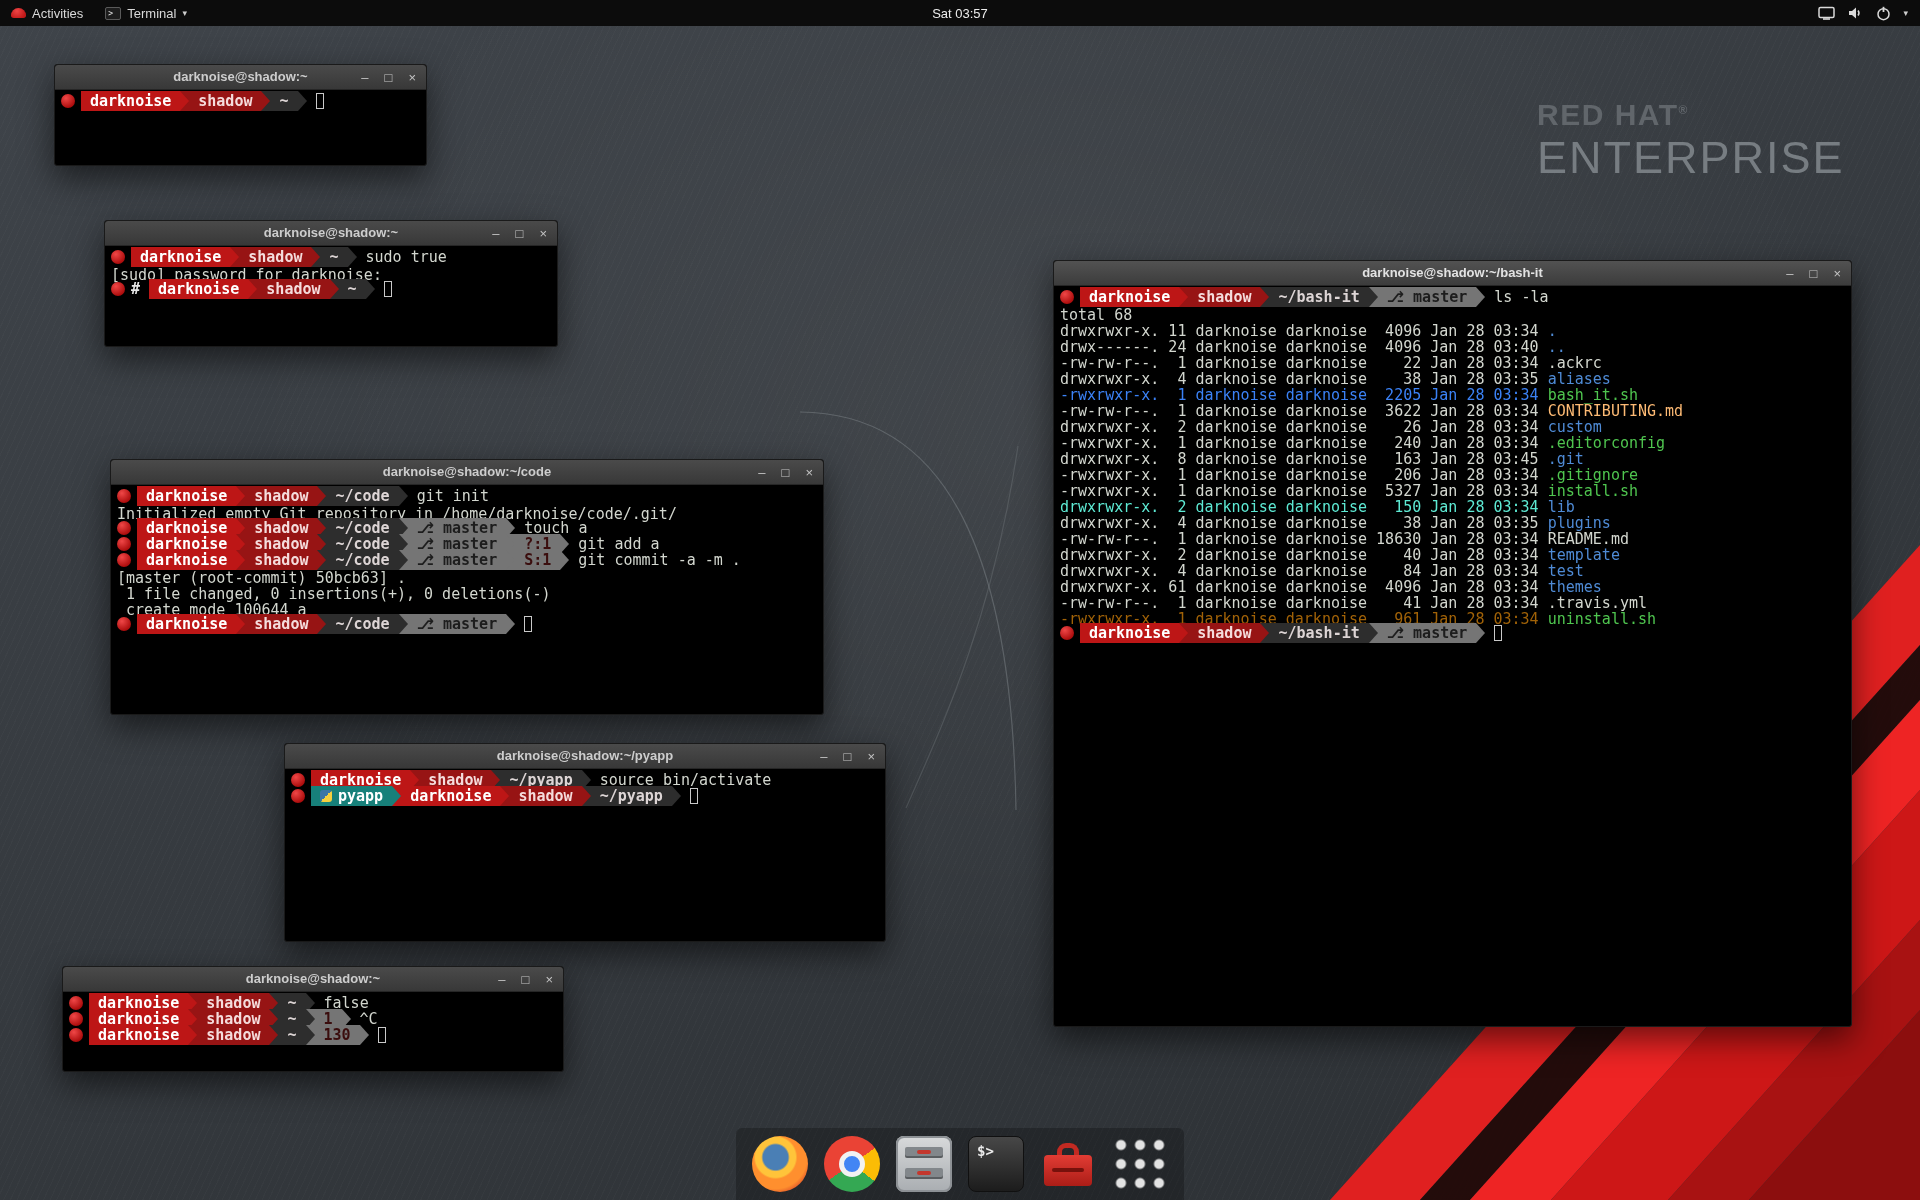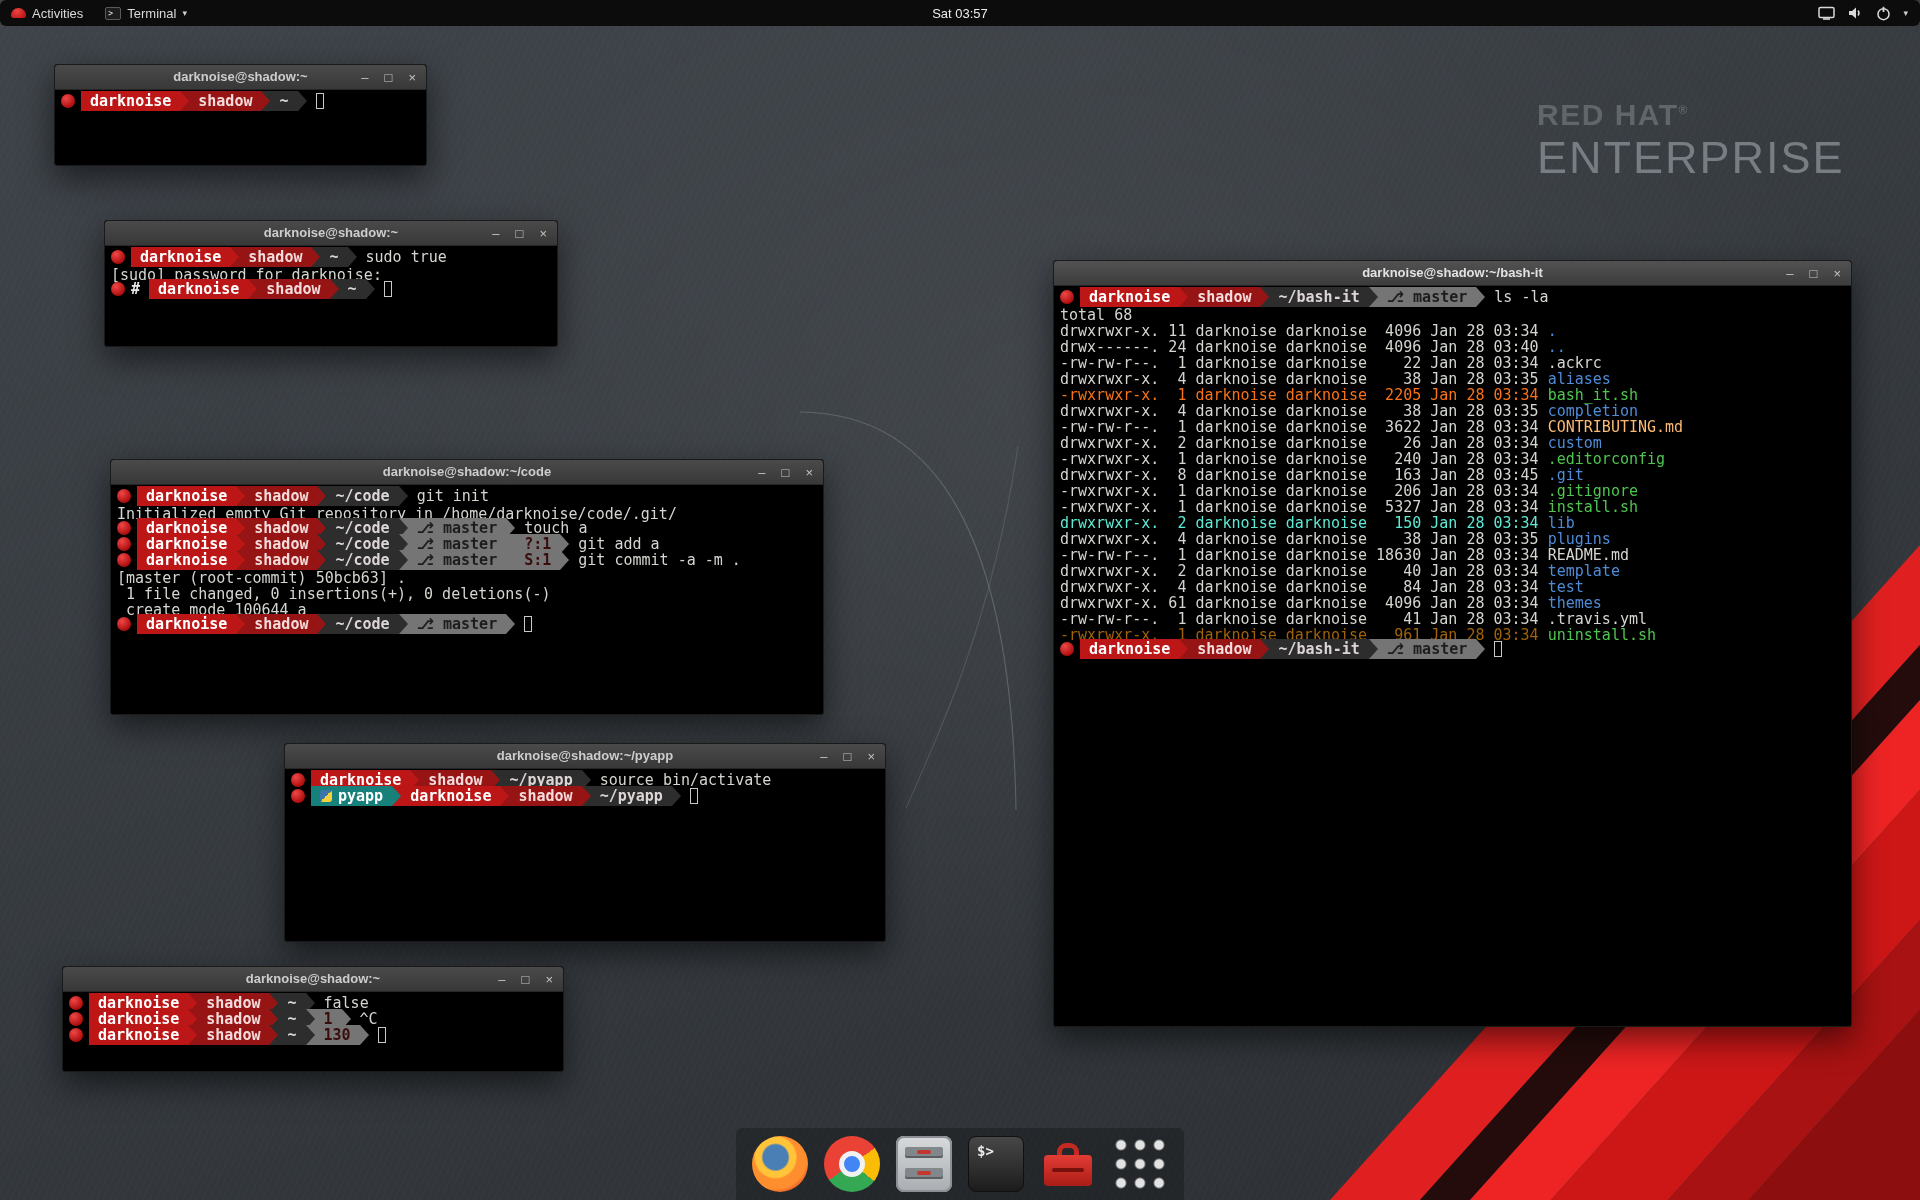--- a/index.html
+++ b/index.html
@@ -9,21 +9,21 @@
     background:
       radial-gradient(ellipse at 55% 35%, rgba(255,255,255,0.05), transparent 55%),
       repeating-linear-gradient(115deg, rgba(255,255,255,0.018) 0 1px, transparent 1px 6px),
       linear-gradient(160deg,#3f444a,#2c3034);
   }
   
   .wallart { position:absolute; inset:0; z-index:1; }
 
   
   .topbar { position:absolute; top:0; left:0; right:0; height:26px; background:#0c0c0c;
-    color:#d9d9d9; display:flex; align-items:center; z-index:100; font-size:13px;border-radius:6px; }
+    color:#d9d9d9; display:flex; align-items:center; z-index:100; font-size:13px; }
   .tb-left { display:flex; align-items:center; height:100%; }
   .tb-item { display:flex; align-items:center; gap:6px; padding:0 11px; height:100%; cursor:default; }
   .redhat-icon { width:15px; height:10px; background:radial-gradient(circle at 40% 30%, #ef4545, #c01818 75%);
     border-radius:8px 8px 3px 3px; display:inline-block; }
   .term-mini-icon { width:16px; height:13px; background:#1d1d1d; border:1px solid #5a5a5a; border-radius:2px;
     color:#e6e6e6; font-family:"DejaVu Sans Mono",monospace; font-size:8px; line-height:11px; padding-left:2px; }
   .caret { font-size:9px; color:#cfcfcf; }
   .tb-center { position:absolute; left:50%; transform:translateX(-50%); color:#ececec; }
   .tb-right { margin-left:auto; display:flex; align-items:center; gap:12px; padding-right:12px; height:100%; }
 
@@ -385,22 +385,21 @@
           <span class="arrow" style="border-left-color: rgb(45, 45, 45); background: rgb(117, 117, 117);"></span>
           <span class="seg seg-branch" style="background: rgb(117, 117, 117); color: rgb(29, 29, 29);">⎇ master</span>
           <span class="arrow" style="border-left-color: rgb(117, 117, 117);"></span>
           <span class="cmd"> ls -la</span>
         </div>
         <div class="tline out"><span class="outpart" style="color: rgb(211, 215, 207);">total 68</span></div>
         <div class="tline out"><span class="outpart" style="color: rgb(211, 215, 207);">drwxrwxr-x. 11 darknoise darknoise  4096 Jan 28 03:34 </span><span class="outpart" style="color: rgb(79, 139, 214);">.</span></div>
         <div class="tline out"><span class="outpart" style="color: rgb(211, 215, 207);">drwx------. 24 darknoise darknoise  4096 Jan 28 03:40 </span><span class="outpart" style="color: rgb(79, 139, 214);">..</span></div>
         <div class="tline out"><span class="outpart" style="color: rgb(211, 215, 207);">-rw-rw-r--.  1 darknoise darknoise    22 Jan 28 03:34 </span><span class="outpart" style="color: rgb(211, 215, 207);">.ackrc</span></div>
         <div class="tline out"><span class="outpart" style="color: rgb(211, 215, 207);">drwxrwxr-x.  4 darknoise darknoise    38 Jan 28 03:35 </span><span class="outpart" style="color: rgb(79, 139, 214);">aliases</span></div>
-        <div class="tline out"><span class="outpart" style="color: #f97316;">-rwxrwxr-x.  1 darknoise darknoise  2205 Jan 28 03:34 </span><span class="outpart" style="color: rgb(79, 197, 79);">bash_it.sh</span></div>
-        <div class="tline out"><span class="outpart" style="color: rgb(211, 215, 207);">drwxrwxr-x.  4 darknoise darknoise    38 Jan 28 03:35 </span><span class="outpart" style="color: rgb(79, 139, 214);">completion</span></div>
+        <div class="tline out"><span class="outpart" style="color: #3b82f6;">-rwxrwxr-x.  1 darknoise darknoise  2205 Jan 28 03:34 </span><span class="outpart" style="color: rgb(79, 197, 79);">bash_it.sh</span></div>
         <div class="tline out"><span class="outpart" style="color: rgb(211, 215, 207);">-rw-rw-r--.  1 darknoise darknoise  3622 Jan 28 03:34 </span><span class="outpart" style="color: #fdba74;">CONTRIBUTING.md</span></div>
         <div class="tline out"><span class="outpart" style="color: rgb(211, 215, 207);">drwxrwxr-x.  2 darknoise darknoise    26 Jan 28 03:34 </span><span class="outpart" style="color: rgb(79, 139, 214);">custom</span></div>
         <div class="tline out"><span class="outpart" style="color: rgb(211, 215, 207);">-rwxrwxr-x.  1 darknoise darknoise   240 Jan 28 03:34 </span><span class="outpart" style="color: rgb(79, 197, 79);">.editorconfig</span></div>
         <div class="tline out"><span class="outpart" style="color: rgb(211, 215, 207);">drwxrwxr-x.  8 darknoise darknoise   163 Jan 28 03:45 </span><span class="outpart" style="color: rgb(79, 139, 214);">.git</span></div>
         <div class="tline out"><span class="outpart" style="color: rgb(211, 215, 207);">-rwxrwxr-x.  1 darknoise darknoise   206 Jan 28 03:34 </span><span class="outpart" style="color: rgb(79, 197, 79);">.gitignore</span></div>
         <div class="tline out"><span class="outpart" style="color: rgb(211, 215, 207);">-rwxrwxr-x.  1 darknoise darknoise  5327 Jan 28 03:34 </span><span class="outpart" style="color: rgb(79, 197, 79);">install.sh</span></div>
         <div class="tline out"><span class="outpart" style="color: #5eead4;">drwxrwxr-x.  2 darknoise darknoise   150 Jan 28 03:34 </span><span class="outpart" style="color: rgb(79, 139, 214);">lib</span></div>
         <div class="tline out"><span class="outpart" style="color: rgb(211, 215, 207);">drwxrwxr-x.  4 darknoise darknoise    38 Jan 28 03:35 </span><span class="outpart" style="color: rgb(79, 139, 214);">plugins</span></div>
         <div class="tline out"><span class="outpart" style="color: rgb(211, 215, 207);">-rw-rw-r--.  1 darknoise darknoise 18630 Jan 28 03:34 </span><span class="outpart" style="color: rgb(211, 215, 207);">README.md</span></div>
         <div class="tline out"><span class="outpart" style="color: rgb(211, 215, 207);">drwxrwxr-x.  2 darknoise darknoise    40 Jan 28 03:34 </span><span class="outpart" style="color: rgb(79, 139, 214);">template</span></div>

